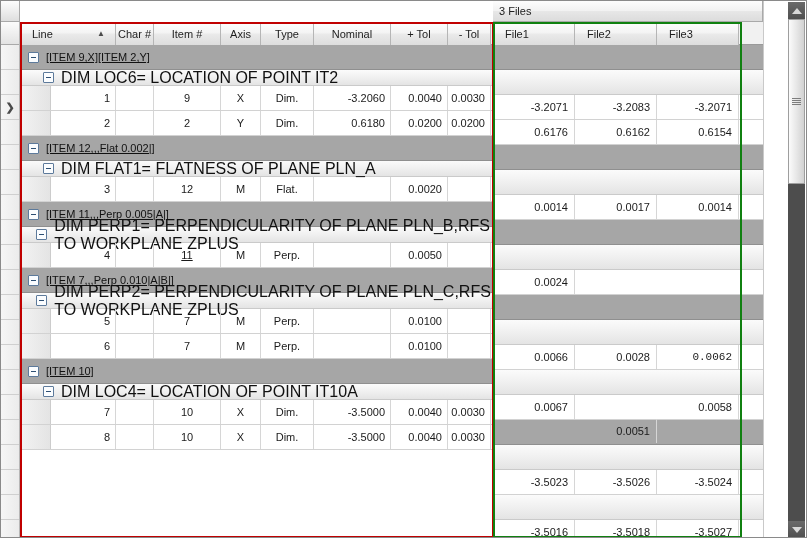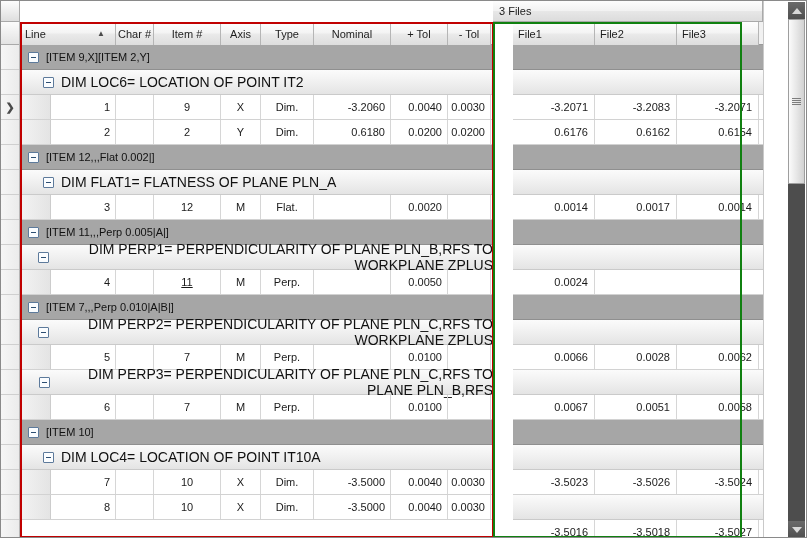--- a/index.html
+++ b/index.html
@@ -25,64 +25,64 @@
   #leftTitle{left:0;top:0;width:492px;}
   #rightTitle{left:492px;top:0;width:270px;}
 
   .stub{position:absolute;left:0;top:0;width:19px;height:21px;
     background:linear-gradient(to bottom,#fdfdfd,#dedede);
     border-right:1px solid #a9a9a9;border-bottom:1px solid #a9a9a9;box-sizing:border-box;}
 
   
   .gridwrap{position:absolute;top:21px;}
   #leftGrid{left:0;width:492px;height:516px;}
-  #rightGrid{left:512px;width:270px;height:372px;}
+  #rightGrid{left:492px;width:270px;height:372px;}
 
   .rowhdr-col{position:absolute;left:0;top:0;width:19px;height:516px;
     background:#ffffff;border-right:1px solid #b6b6b6;box-sizing:border-box;z-index:2;}
   .rh-cell{height:25px;box-sizing:border-box;border-bottom:1px solid #cfcfcf;
     background:linear-gradient(to right,#f6f6f6,#ebebeb);
     display:flex;align-items:center;justify-content:center;
     color:#4a4a4a;font-size:11px;font-weight:bold;}
   .rh-cell.hdr{height:23px;background:linear-gradient(to bottom,#fcfcfc,#e3e3e3);
     border-bottom:1px solid #a9a9a9;}
 
   .colhdr{display:flex;height:23px;box-sizing:border-box;
     border-bottom:1px solid #9a9a9a;background:#f1f1f1;}
   .colhdr .ch{
     box-sizing:border-box;height:23px;
     background:linear-gradient(to bottom,#fefefe 0%,#f4f4f4 45%,#e9e9e9 55%,#dddddd 100%);
     border-right:1px solid #b5b5b5;
     display:flex;align-items:center;justify-content:center;
     color:#1d1d1d;font-size:11px;position:relative;white-space:nowrap;}
-  .colhdr .ch.lead{justify-content:flex-start;padding-left:5px;}
+  .colhdr .ch.lead{justify-content:flex-start;padding-left:12px;}
   .colhdr .ch .sortarrow{position:absolute;right:10px;font-size:8px;color:#4c4c4c;}
 
   .body{position:relative;}
 
   .row{display:flex;height:25px;box-sizing:border-box;
        border-bottom:1px solid #d2d2d2;background:#ffffff;}
   .row .cell{box-sizing:border-box;height:24px;border-right:1px solid #d6d6d6;
        display:flex;align-items:center;padding:0 5px;font-size:11px;color:#1a1a1a;
        white-space:nowrap;overflow:hidden;}
   .cell.num{justify-content:flex-end;}
   .cell.ctr{justify-content:center;}
 
   
   .ind{box-sizing:border-box;height:24px;
     background:linear-gradient(to right,#f3f3f3,#e4e4e4);
     border-right:1px solid #cccccc;}
 
   
   .grp{height:25px;box-sizing:border-box;display:flex;align-items:center;
-       background:#a6a6a6;border-bottom:1px solid #8f8f8f;color:#111;font-size:11px;}
+       background:#a6a6a6;border-bottom:1px solid #8f8f8f;color:#111;font-size:11px;text-decoration:underline;}
   .grp .gpad{width:8px;height:100%;background:#a6a6a6;}
-  .subgrp{height:25px;box-sizing:border-box;display:flex;align-items:center;
+  .subgrp{height:16px;box-sizing:border-box;display:flex;align-items:center;
        background:linear-gradient(to bottom,#fbfbfb 0%,#f0f0f0 50%,#e4e4e4 100%);
-       border-bottom:1px solid #cacaca;color:#111;font-size:14px;text-align:right;}
+       border-bottom:1px solid #cacaca;color:#111;font-size:16px;}
   .subgrp .spad{width:23px;height:100%;}
 
   .expander{width:11px;height:11px;box-sizing:border-box;
      border:1px solid #5d7a9b;background:#fbfdff;border-radius:1px;
      display:inline-flex;align-items:center;justify-content:center;
      margin-right:7px;flex:0 0 auto;}
   .expander::before{content:"";display:block;width:5px;height:1px;background:#2d4f73;}
 
   
   .rrow{display:flex;height:25px;box-sizing:border-box;border-bottom:1px solid #d2d2d2;background:#ffffff;}
@@ -270,25 +270,20 @@
             <div class="ind" style="width: 31px;"></div>
             <div class="cell num" style="width: 65px;">5</div>
             <div class="cell ctr" style="width: 38px;"></div>
             <div class="cell ctr" style="width: 67px;">7</div>
             <div class="cell ctr" style="width: 40px;">M</div>
             <div class="cell ctr" style="width: 53px;">Perp.</div>
             <div class="cell num" style="width: 77px;"></div>
             <div class="cell num" style="width: 57px;">0.0100</div>
             <div class="cell num" style="width: 43px;"></div>
           </div>
-          <div class="subgrp">
-            <div class="spad"></div>
-            <span class="expander"></span>
-            <span>DIM PERP3= PERPENDICULARITY OF PLANE PLN_C,RFS TO PLANE PLN_B,RFS</span>
-          </div>
           <div class="row">
             <div class="ind" style="width: 31px;"></div>
             <div class="cell num" style="width: 65px;">6</div>
             <div class="cell ctr" style="width: 38px;"></div>
             <div class="cell ctr" style="width: 67px;">7</div>
             <div class="cell ctr" style="width: 40px;">M</div>
             <div class="cell ctr" style="width: 53px;">Perp.</div>
             <div class="cell num" style="width: 77px;"></div>
             <div class="cell num" style="width: 57px;">0.0100</div>
             <div class="cell num" style="width: 43px;"></div>
@@ -364,26 +359,26 @@
         <div class="rgrp"></div>
         <div class="rsub"></div>
         <div class="rrow">
           <div class="cell num" style="width: 82px;">0.0024</div>
         </div>
         <div class="rgrp"></div>
         <div class="rsub"></div>
         <div class="rrow">
           <div class="cell num" style="width: 82px;">0.0066</div>
           <div class="cell num" style="width: 82px;">0.0028</div>
-          <div class="cell num" style="width: 82px;">0.0062</div>
+          <div class="cell num" style="width: 82px; font-family: Liberation Mono, monospace;">0.0062</div>
         </div>
         <div class="rsub"></div>
         <div class="rrow">
           <div class="cell num" style="width: 82px;">0.0067</div>
-          <div class="cell num" style="width: 82px;">0.0051</div>
+          <div class="cell num" style="width: 82px; margin-top: 24px;">0.0051</div>
           <div class="cell num" style="width: 82px;">0.0058</div>
         </div>
         <div class="rgrp"></div>
         <div class="rsub"></div>
         <div class="rrow">
           <div class="cell num" style="width: 82px;">-3.5023</div>
           <div class="cell num" style="width: 82px;">-3.5026</div>
           <div class="cell num" style="width: 82px; text-align: right;">-3.5024</div>
         </div>
         <div class="rsub"></div>

